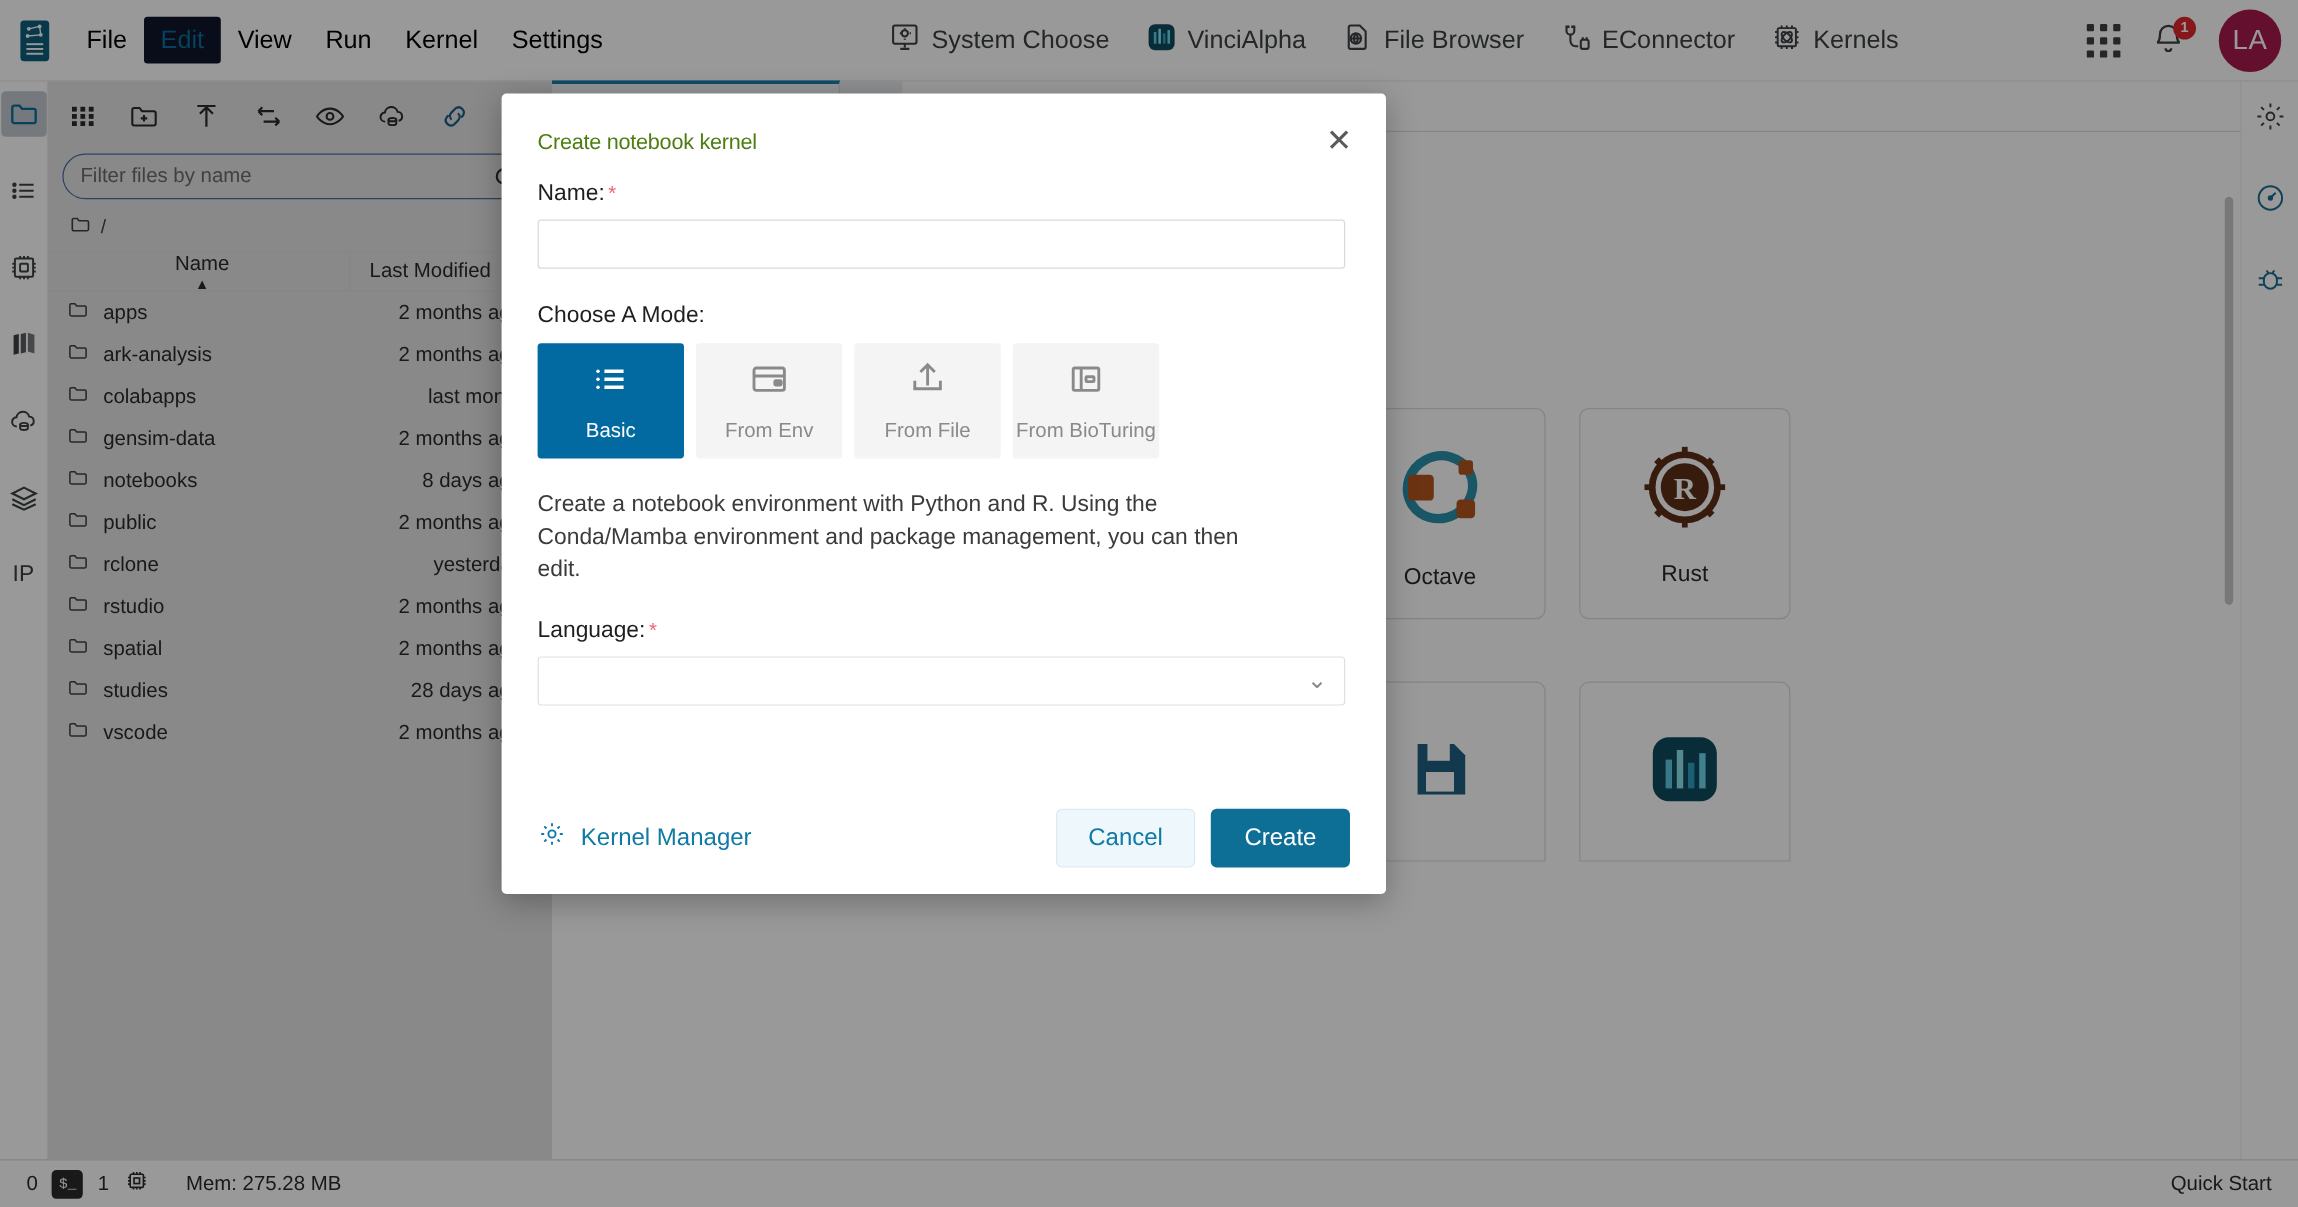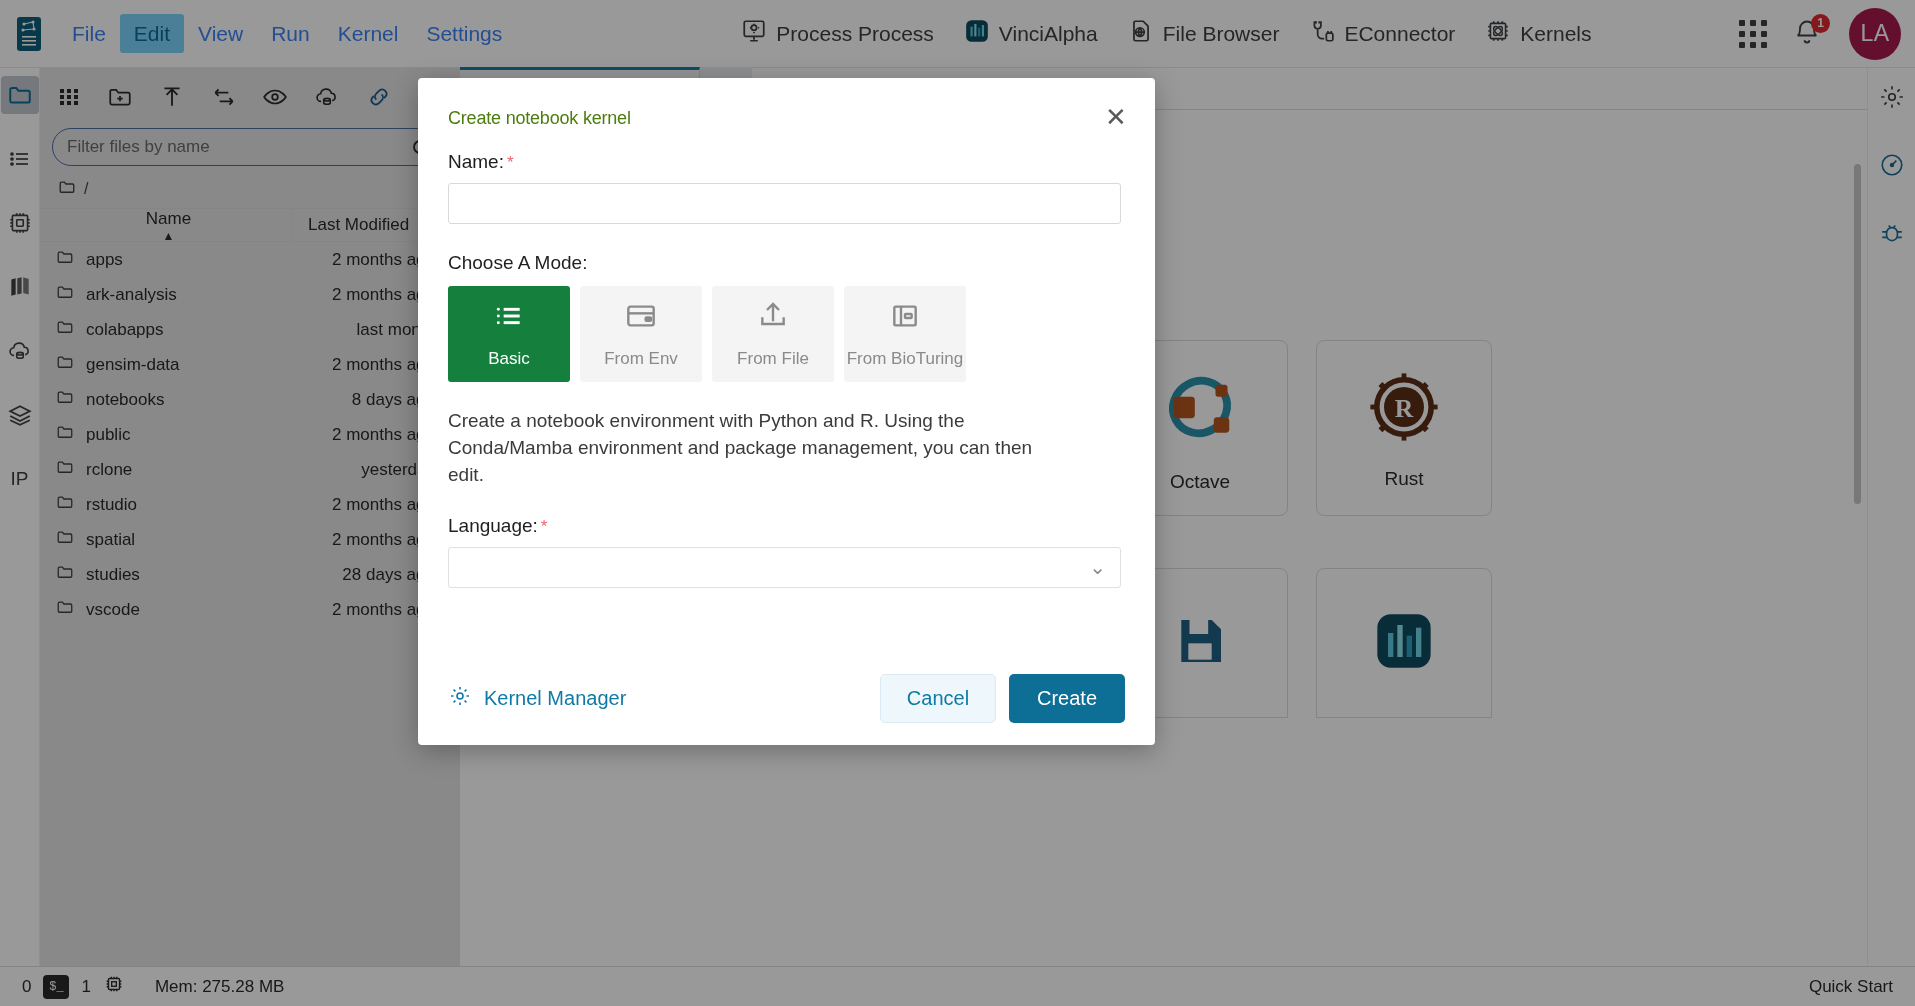--- a/index.html
+++ b/index.html
@@ -18,24 +18,24 @@
   .topbar {
     position: absolute; top: 0; left: 0; width: 1915px; height: 68px;
     background: #fff; display: flex; align-items: center;
     border-bottom: 1px solid #e8e8e8;
   }
   .brand-logo {
     width: 34px; height: 40px; margin-left: 12px; margin-right: 12px;
     display: flex; align-items: center; justify-content: center;
   }
   .menu-item {
-    font-size: 21px; color: #3b82f6; padding: 9px 14px; border-radius: 3px;
+    font-size: 21px; color: #000000; padding: 9px 14px; border-radius: 3px;
     line-height: 1;
   }
-  .menu-item.active { background: #7dd3fc; color: #0b6e9c; }
+  .menu-item.active { background: #0f172a; color: #0b6e9c; }
   .top-apps { display: flex; align-items: center; margin-left: 225px; gap: 30px; }
   .app-link { display: flex; align-items: center; gap: 9px; font-size: 21px; color: #3c4043; }
   .app-link svg { flex: none; }
   .top-right { position: absolute; right: 14px; display: flex; align-items: center; gap: 26px; }
   .grid-dots { display: grid; grid-template-columns: repeat(3, 6px); gap: 5px; }
   .grid-dots i { width: 6px; height: 6px; background: #3c4043; border-radius: 1px; display: block; }
   .bell-wrap { position: relative; width: 30px; height: 32px; }
   .bell-badge {
     position: absolute; right: -7px; top: -4px; background: #e0282e; color: #fff;
     font-size: 12px; border-radius: 50%; width: 19px; height: 19px;
@@ -147,21 +147,21 @@
   .f-input {
     width: 673px; height: 41px; border: 1px solid #d9d9d9; border-radius: 3px; background: #fff;
   }
   .section-label { font-size: 19px; color: #1f1f1f; margin: 28px 0 12px 0; font-weight: 500; }
   .modes { display: flex; gap: 10px; }
   .mode {
     width: 122px; height: 96px; background: #f4f4f4; border-radius: 3px;
     display: flex; flex-direction: column; align-items: center; justify-content: center; gap: 12px;
     font-size: 17px; color: #8a8a8a;
   }
-  .mode.sel { background: #15803d; color: #fff; }
+  .mode.sel { background: #0369a1; color: #fff; }
   .desc { font-size: 19px; color: #3b3b3b; line-height: 1.42; margin-top: 26px; width: 616px; }
   .f-select {
     width: 673px; height: 41px; border: 1px solid #e0e0e0; border-radius: 3px; background: #fff;
     display: flex; align-items: center; justify-content: flex-end; padding-right: 14px; color: #8a8a8a;
   }
   .m-foot {
     height: 94px; display: flex; align-items: center; padding: 0 30px; justify-content: space-between;
   }
   .km { display: flex; align-items: center; gap: 12px; color: #0f7aa5; font-size: 20px; }
   .foot-btns { display: flex; gap: 13px; }
@@ -205,21 +205,21 @@
 
       <div class="top-apps">
         <div class="app-link">
           <span>
             <svg width="26" height="26" viewBox="0 0 24 24" fill="none" stroke="#3c4043" stroke-width="1.6">
               <rect x="3" y="3" width="18" height="14" rx="1.5"></rect>
                 <circle cx="12" cy="9" r="2.4"></circle>
               <path d="M12 6.2v-1M12 13v1M9.2 9h-1M15.8 9h1M12 17v3M8.5 21h7"></path>
             </svg>
           </span>
-          <span>Process Process</span>
+          <span>System Choose</span>
         </div>
         <div class="app-link">
           <span>
             <svg width="26" height="26" viewBox="0 0 24 24">
               <rect x="2" y="2" width="20" height="20" rx="5" fill="#0f4b5e"></rect>
               <rect x="6" y="8" width="2" height="9" fill="#5fc8e0"></rect>
               <rect x="9.5" y="5.5" width="2" height="11.5" fill="#8fe3f0"></rect>
               <rect x="13" y="9" width="2" height="8" fill="#2f9fbe"></rect>
               <rect x="16.5" y="6.5" width="2" height="10.5" fill="#6fd6ea"></rect>
             </svg>

